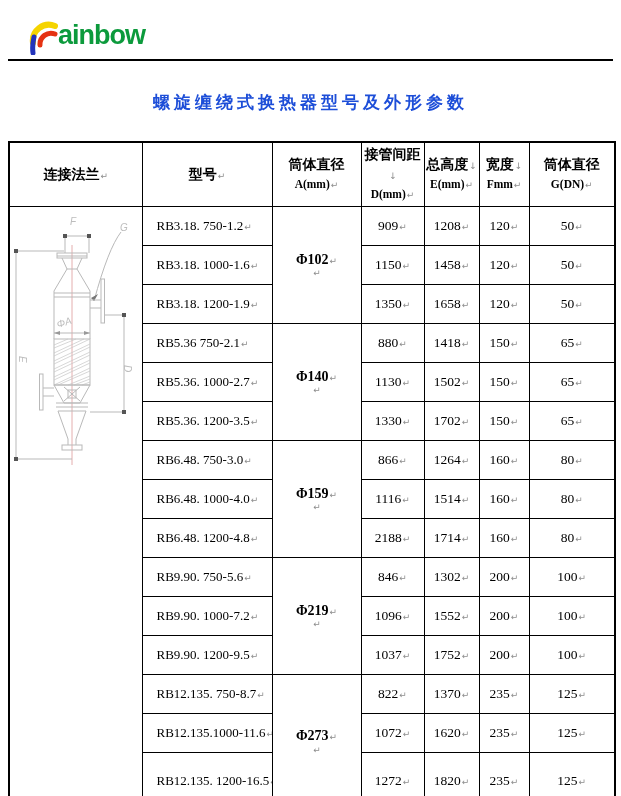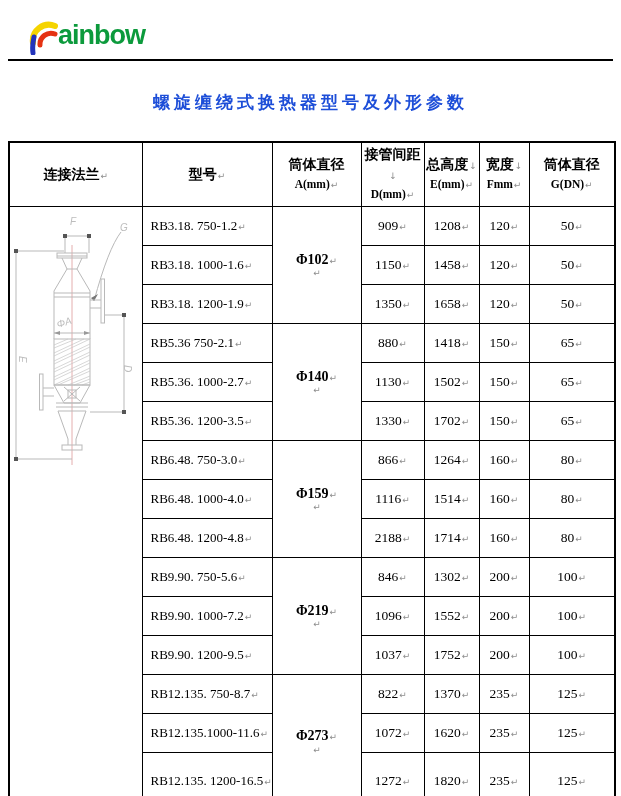--- a/index.html
+++ b/index.html
@@ -36,21 +36,21 @@
   .spec-table {
     position:absolute; left:8px; top:141px; width:606px;
     border-collapse:collapse; table-layout:fixed; border:2px solid #000;
   }
   .spec-table th, .spec-table td { border:1.5px solid #000; overflow:hidden; }
   .spec-table th {
     font-size:14px; font-weight:bold; text-align:center; vertical-align:middle;
     line-height:1.4; padding:2px 0;
   }
   .th-sub { font-size:11.5px; font-weight:bold; }
-  td.model-cell { text-align:left; padding-left:8px; font-size:13px; vertical-align:middle; white-space:nowrap; }
+  td.model-cell { text-align:left; padding-left:14px; font-size:13px; vertical-align:middle; white-space:nowrap; }
   td.num-cell  { text-align:center; font-size:13.5px; vertical-align:middle; }
   td.diam-cell { text-align:center; font-size:14px; font-weight:600; vertical-align:middle; line-height:1.25; }
   td.diagram-cell { vertical-align:top; padding:0; }
   tr.data-row { height:39px; }
   tr.data-row-last { height:57px; }
   tr.head-row { height:42px; }
 </style>
 </head>
 <body>
 

